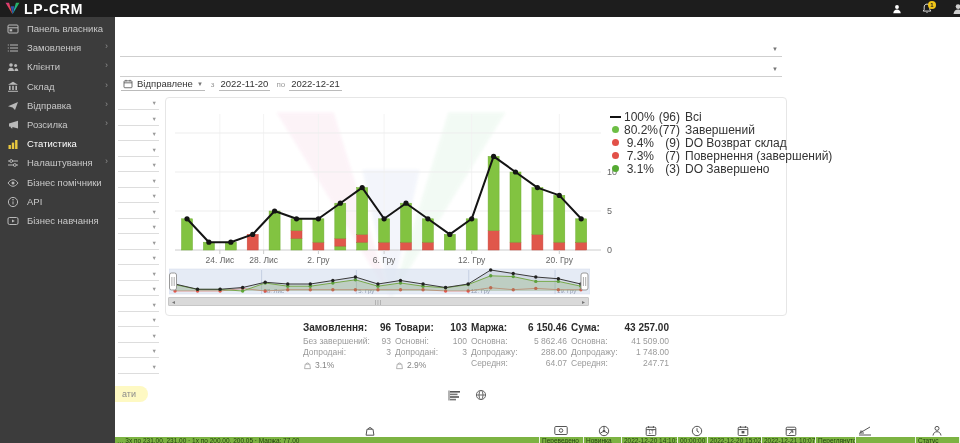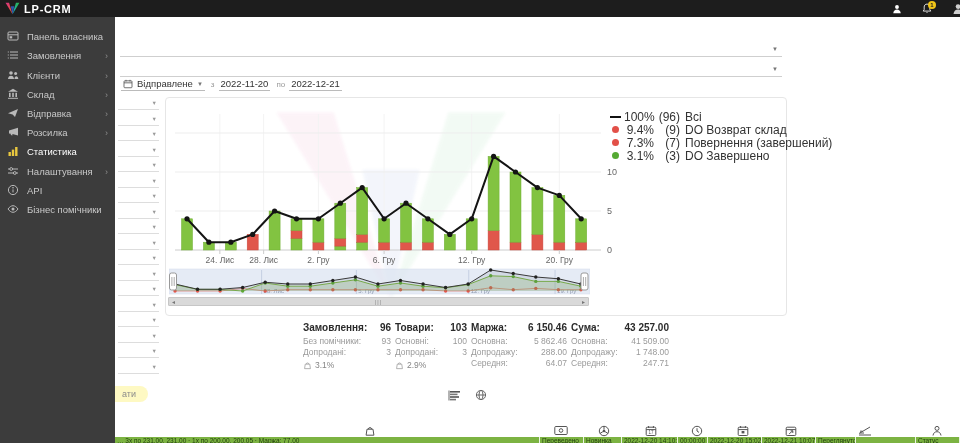--- a/index.html
+++ b/index.html
@@ -1,27 +1,27 @@
 <!DOCTYPE html>
 <html><head>
 <meta charset="utf-8">
 <style>
   html,body{margin:0;padding:0;background:#888;}
   .app{position:relative;width:960px;height:443px;overflow:hidden;background:#fff;
        font-family:"Liberation Sans","DejaVu Sans",sans-serif;-webkit-font-smoothing:antialiased;}
   
   .topbar{position:absolute;top:0;left:0;right:0;height:17px;background:#1d1d1d;display:flex;align-items:center;z-index:30;}
   .logo{display:flex;align-items:center;padding-left:5px;}
-  .brand{color:#fff;font-weight:bold;font-size:11px;letter-spacing:.8px;margin-left:4px;}
+  .brand{color:#fff;font-weight:bold;font-size:14px;letter-spacing:.8px;margin-left:4px;}
   .tb-ico{position:absolute;top:1px;height:15px;display:flex;align-items:center;}
   .badge{position:absolute;top:-2px;right:-4px;width:8px;height:8px;border-radius:50%;background:#F2C618;
          color:#222;font-size:6px;line-height:8px;text-align:center;font-weight:bold;}
   
   .sidebar{position:absolute;top:17px;left:0;width:115px;bottom:0;background:#3c3c3c;z-index:20;padding-top:6px;box-sizing:border-box;}
-  .sb-item{display:flex;align-items:flex-end;height:19.2px;padding:0 7px;color:#c9c9c9;font-size:9.5px;cursor:pointer;white-space:nowrap;}
+  .sb-item{display:flex;align-items:flex-start;height:19.2px;padding:0 7px;color:#c9c9c9;font-size:9.5px;cursor:pointer;white-space:nowrap;}
   .sb-item.active{color:#fff;}
   .sb-ico{width:14px;height:12px;margin-right:6px;flex:none;display:flex;align-items:center;}
   .sb-chev{margin-left:auto;color:#8d8d8d;font-size:9px;line-height:1;}
   
   .bigselect{position:absolute;left:120px;width:662px;height:12px;border-bottom:1px solid #cfcfcf;}
   .bigselect .chev{position:absolute;right:4px;top:2px;font-size:6px;color:#777;}
   .dateline{position:absolute;left:121px;top:78px;display:flex;align-items:center;font-size:9.5px;color:#333;}
   .u{border-bottom:1px solid #bbb;padding:0 2px 1px 2px;display:inline-flex;align-items:center;}
   .smallgray{color:#9a9a9a;font-size:8px;margin:0 4px 1px 6px;}
   .chev2{font-size:6px;color:#777;margin-left:4px;}
@@ -188,35 +188,44 @@
             <circle cx="4.2" cy="4" r="1.4" fill="#3c3c3c" stroke="#b9b9b9"></circle>
             <circle cx="7.8" cy="8" r="1.4" fill="#3c3c3c" stroke="#b9b9b9"></circle>
           </svg>
         </span>
         <span>Налаштування</span>
         <span class="sb-chev">›</span>
       </div>
       <div class="sb-item">
         <span class="sb-ico">
           <svg width="12" height="12" viewBox="0 0 12 12">
+            <path d="M1 6c1.6-2.2 3.3-3.3 5-3.3S9.4 3.8 11 6c-1.6 2.2-3.3 3.3-5 3.3S2.6 8.2 1 6z" fill="none" stroke="#b9b9b9"></path>
+            <circle cx="6" cy="6" r="1.5" fill="#b9b9b9"></circle>
+          </svg>
+        </span>
+        <span>Бізнес помічники</span>
+      </div>
+      <div class="sb-item">
+        <span class="sb-ico">
+          <svg width="12" height="12" viewBox="0 0 12 12">
             <circle cx="6" cy="6" r="4.6" fill="none" stroke="#b9b9b9"></circle>
             <path d="M6 5.4v3" stroke="#b9b9b9"></path>
             <circle cx="6" cy="3.7" r=".8" fill="#b9b9b9"></circle>
           </svg>
         </span>
         <span>API</span>
       </div>
       <div class="sb-item">
         <span class="sb-ico">
           <svg width="12" height="12" viewBox="0 0 12 12">
-            <path d="M1 6c1.6-2.2 3.3-3.3 5-3.3S9.4 3.8 11 6c-1.6 2.2-3.3 3.3-5 3.3S2.6 8.2 1 6z" fill="none" stroke="#b9b9b9"></path>
-            <circle cx="6" cy="6" r="1.5" fill="#b9b9b9"></circle>
-          </svg>
-        </span>
-        <span>Бізнес помічники</span>
+            <rect x="1" y="2.5" width="10" height="7" rx="1.5" fill="none" stroke="#b9b9b9"></rect>
+            <path d="M5 4.4l2.8 1.6L5 7.6z" fill="#b9b9b9"></path>
+          </svg>
+        </span>
+        <span>Бізнес навчання</span>
       </div>
     </div>
 
   <button class="pillbtn">ати</button>
 
   <div class="bigselect" style="top:44px">
       <span class="chev">▼</span>
     </div>
   <div class="bigselect" style="top:64px">
       <span class="chev">▼</span>
@@ -390,20 +399,28 @@
         <div class="lg-row">
           <div class="lg-swatch">
             <span class="lg-line"></span>
           </div>
           <span class="lg-pct">100%</span>
           <span class="lg-count">(96)</span>
           <span class="lg-label">Всі</span>
         </div>
         <div class="lg-row">
           <div class="lg-swatch">
+            <span class="lg-dot" style="background: rgb(109, 190, 69);"></span>
+          </div>
+          <span class="lg-pct">80.2%</span>
+          <span class="lg-count">(77)</span>
+          <span class="lg-label">Завершений</span>
+        </div>
+        <div class="lg-row">
+          <div class="lg-swatch">
             <span class="lg-dot" style="background: rgb(226, 80, 72);"></span>
           </div>
           <span class="lg-pct">9.4%</span>
           <span class="lg-count">(9)</span>
           <span class="lg-label">DO Возврат склад</span>
         </div>
         <div class="lg-row">
           <div class="lg-swatch">
             <span class="lg-dot" style="background: rgb(226, 80, 72);"></span>
           </div>
@@ -506,21 +523,21 @@
     </div>
   </div>
 
   <div class="stats" id="statsRow">
       <div class="stat-col" style="width: 88px;">
         <div class="stat-head">
           <span>Замовлення:</span>
           <span>96</span>
         </div>
         <div class="stat-row">
-          <span>Без помічники:</span>
+          <span>Без завершений:</span>
           <span>93</span>
         </div>
         <div class="stat-row">
           <span>Допродані:</span>
           <span>3</span>
         </div>
         <div class="stat-badge">
           <span>
             <svg width="9" height="9" viewBox="0 0 12 12">
               <path d="M3 4.2h6l.9 6H2.1z" fill="none" stroke="#999"></path>

